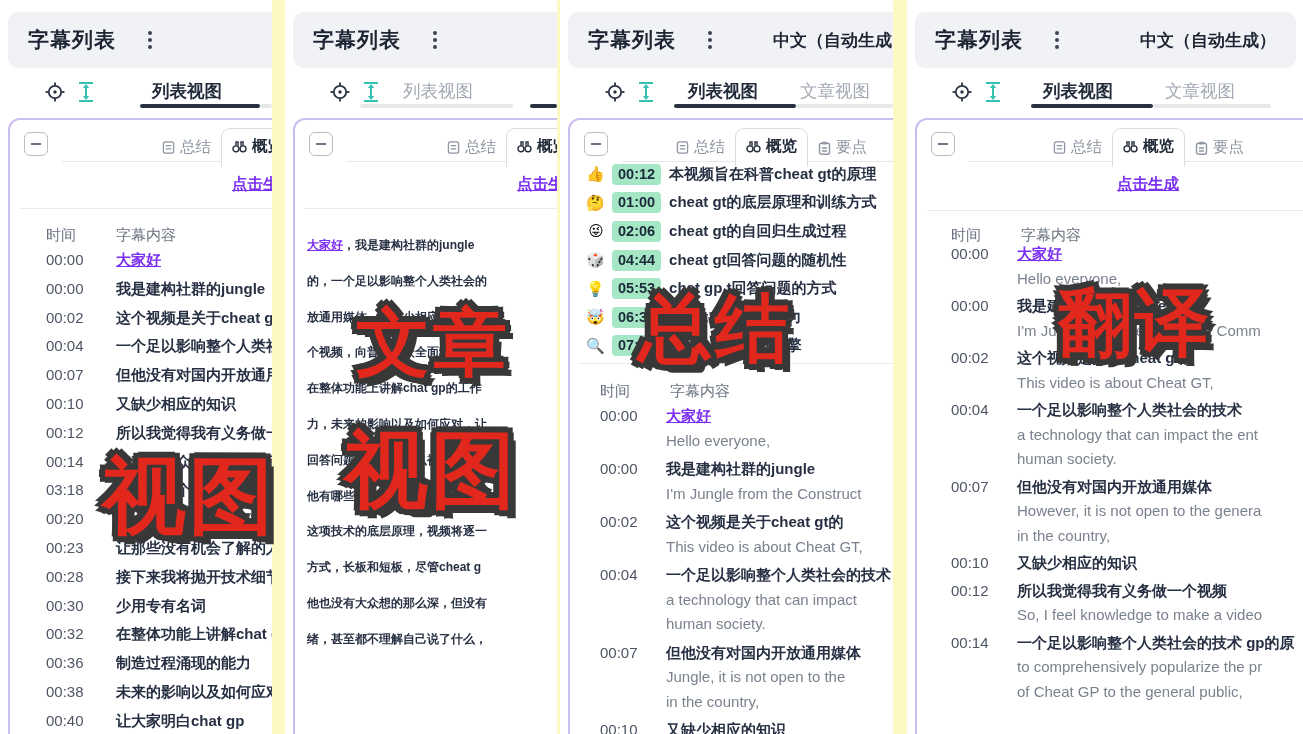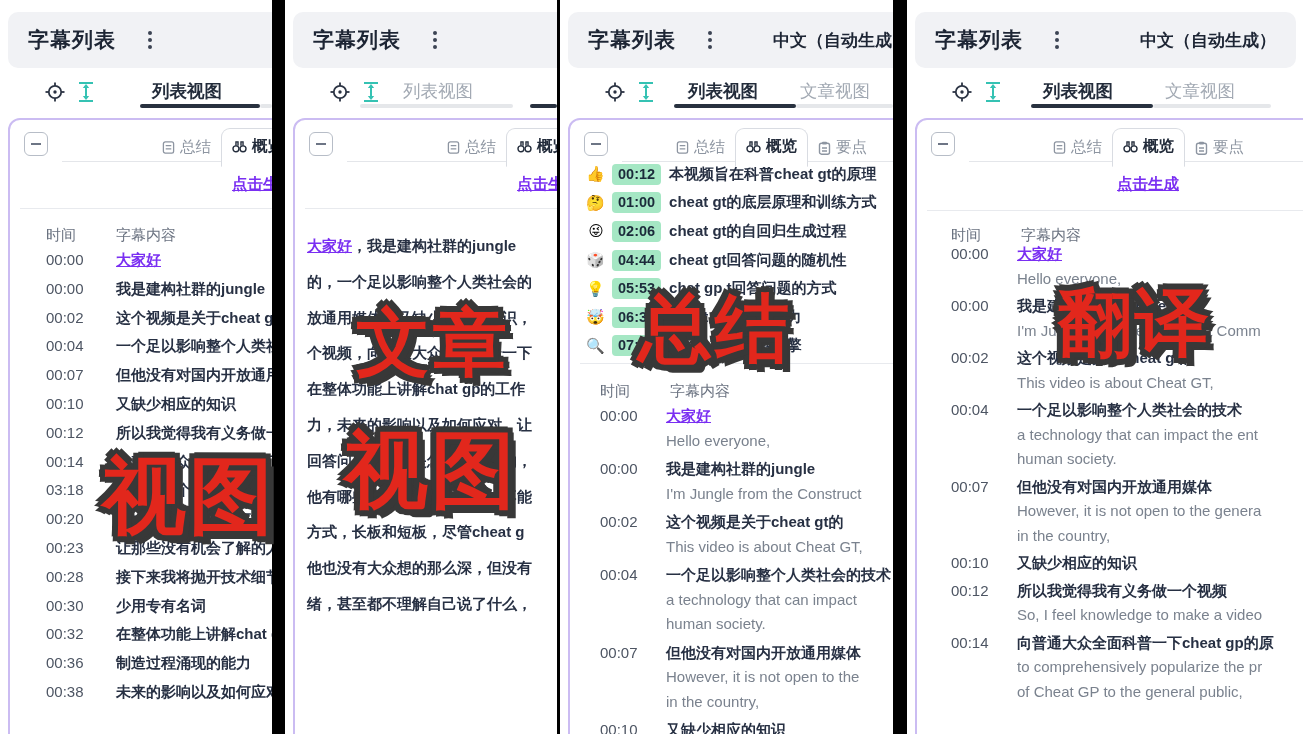--- a/index.html
+++ b/index.html
@@ -1,18 +1,18 @@
 <!DOCTYPE html>
 <html><head>
 <meta charset="utf-8">
 <style>
 *{margin:0;padding:0;box-sizing:border-box}
 html,body{width:1303px;height:734px;overflow:hidden;background:#fff;
   font-family:"Liberation Sans","DejaVu Sans",sans-serif;}
-.stage{position:absolute;left:0;top:0;width:1303px;height:734px;overflow:hidden;background:#000000}
+.stage{position:absolute;left:0;top:0;width:1303px;height:734px;overflow:hidden;background:#fef9c3}
 .panel{position:absolute;top:0;height:734px;overflow:hidden;background:#fff}
 #p1{left:0;width:272px}
 #p2{left:285px;width:272px}
 #p3{left:560px;width:333px}
 #p4{left:907px;width:396px}
 
 
 .hdr{position:absolute;top:12px;left:8px;height:56px;background:#f1f2f5;border-radius:10px;
   display:flex;align-items:center;padding:0 20px;}
 #p1 .hdr,#p2 .hdr{width:400px}
@@ -77,21 +77,21 @@
 
 
 #p1 .rows{position:absolute;top:126px;left:36px;right:0}
 .r1{display:flex;line-height:28.8px;cursor:pointer}
 .r1 .time{width:70px;flex:none;color:#4d5563;font-size:15px}
 .r1 .zh{font-size:15px;font-weight:700;color:#273043;white-space:nowrap}
 .zh-link{color:#7a2ff2 !important;text-decoration:underline;font-weight:700;cursor:pointer}
 
 
 #p2 .article{position:absolute;top:108px;left:12px;right:0}
-#p2 .aline{font-size:15px;font-weight:700;color:#273043;line-height:35.8px;white-space:nowrap}
+#p2 .aline{font-size:12px;font-weight:700;color:#273043;line-height:35.8px;white-space:nowrap}
 
 
 #p3 .ov{position:absolute;top:40px;left:14px;right:0}
 .ov-item{display:flex;align-items:center;height:28.6px;white-space:nowrap;cursor:pointer}
 .ov-emoji{width:24px;font-size:15px;text-align:center;flex:none}
 .ov-badge{flex:none;background:#a5e7c4;color:#1b2a3a;font-weight:700;font-size:14.5px;
   padding:0 6px;border-radius:4px;line-height:21px;margin:0 8px 0 4px}
 .ov-text{font-size:15px;font-weight:600;color:#273043}
 
 
@@ -247,20 +247,24 @@
             <span class="zh">在整体功能上讲解chat gp</span>
           </div>
             <div class="r1">
             <span class="time">00:36</span>
             <span class="zh">制造过程涌现的能力</span>
           </div>
             <div class="r1">
             <span class="time">00:38</span>
             <span class="zh">未来的影响以及如何应对</span>
           </div>
+            <div class="r1">
+            <span class="time">00:40</span>
+            <span class="zh">让大家明白chat gp</span>
+          </div>
           </div>
       </div>
     </div>
   </div>
 
   <div class="panel" id="p2">
     <div class="hdr">
       <span class="title">字幕列表</span>
       <span class="kebab">
           <i></i>
@@ -320,20 +324,21 @@
         <div class="aline"><a class="zh-link">大家好</a><span>，我是建构社群的jungle</span></div>
         <div>
 
         <div class="aline">的，一个足以影响整个人类社会的</div>
             <div class="aline">放通用媒体，又缺少相应的知识，</div>
             <div class="aline">个视频，向普通大众全面科普一下</div>
             <div class="aline">在整体功能上讲解chat gp的工作</div>
             <div class="aline">力，未来的影响以及如何应对，让</div>
             <div class="aline">回答问题的，他是怎么被制造的，</div>
             <div class="aline">他有哪些惊人能力，为什么他不能</div>
+            <div class="aline">这项技术的底层原理，视频将逐一</div>
             <div class="aline">方式，长板和短板，尽管cheat g</div>
             <div class="aline">他也没有大众想的那么深，但没有</div>
             <div class="aline">绪，甚至都不理解自己说了什么，</div>
           </div>
       </div>
     </div>
   </div>
 
   <div class="panel" id="p3">
     <div class="hdr">
@@ -474,21 +479,21 @@
             <span class="time">00:04</span>
             <span class="body">
               <span class="zh" style="display:block">一个足以影响整个人类社会的技术</span>
               <span><span class="en" style="display:block">a technology that can impact</span><span class="en" style="display:block">human society.</span></span>
             </span>
           </div>
             <div class="r2">
             <span class="time">00:07</span>
             <span class="body">
               <span class="zh" style="display:block">但他没有对国内开放通用媒体</span>
-              <span><span class="en" style="display:block">However, it is not open to the</span><span class="en" style="display:block">in the country,</span></span>
+              <span><span class="en" style="display:block">Jungle, it is not open to the</span><span class="en" style="display:block">in the country,</span></span>
             </span>
           </div>
             <div class="r2">
             <span class="time">00:10</span>
             <span class="body">
               <span class="zh" style="display:block">又缺少相应的知识</span>
               <span></span>
             </span>
           </div>
           </div>
@@ -615,21 +620,21 @@
             <div class="r2">
             <span class="time">00:12</span>
             <span class="body">
               <span class="zh" style="display:block">所以我觉得我有义务做一个视频</span>
               <span><span class="en" style="display:block">So, I feel knowledge to make a video</span></span>
             </span>
           </div>
             <div class="r2">
             <span class="time">00:14</span>
             <span class="body">
-              <span class="zh" style="display:block">向普通大众全面科普一下cheat gp的原</span>
+              <span class="zh" style="display:block">一个足以影响整个人类社会的技术 gp的原</span>
               <span><span class="en" style="display:block">to comprehensively popularize the pr</span><span class="en" style="display:block">of Cheat GP to the general public,</span></span>
             </span>
           </div>
           </div>
       </div>
     </div>
   </div>
 
   <div class="wm wm-lg" id="wm-p1b">视图</div>
   <div class="wm wm-md" id="wm-p2a">文章</div>

